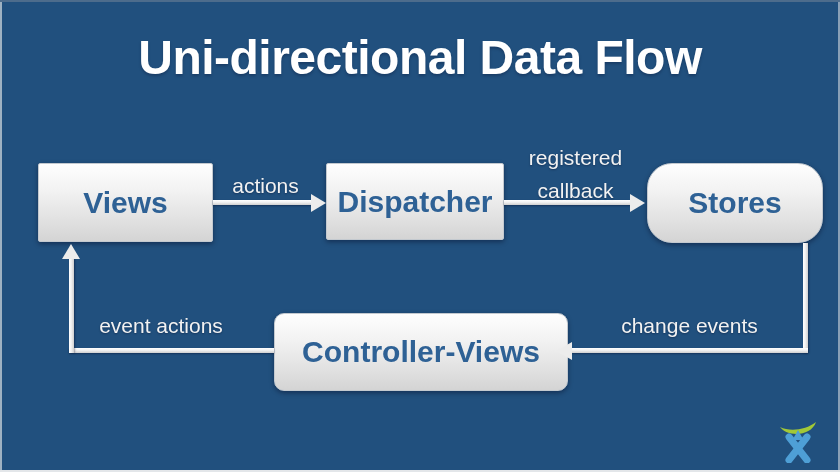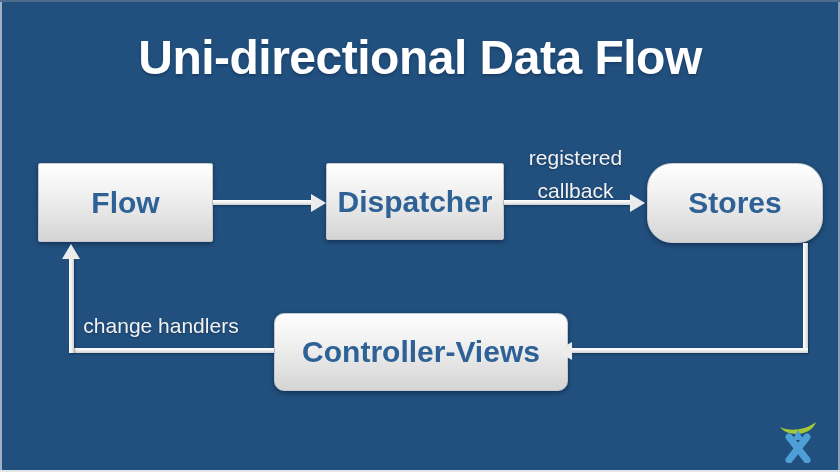--- a/index.html
+++ b/index.html
@@ -102,47 +102,49 @@
   }
 </style>
 </head>
 <body>
 
 <div class="slide">
 
   <h1 class="title">Uni-directional Data Flow</h1>
 
   <div class="node" id="node-views">
-    <span>Flow</span>
+    <span>Views</span>
   </div>
   <div class="node" id="node-dispatcher">
     <span>Dispatcher</span>
   </div>
   <div class="node" id="node-stores">
     <span>Stores</span>
   </div>
   <div class="node" id="node-controller-views">
     <span>Controller-Views</span>
   </div>
 
   <div class="shaft-h" style="left:213px; top:200px; width:100px;"></div>
   <div class="head head-right" style="left:311px; top:194px;"></div>
+  <div class="edge-label" id="label-actions">actions</div>
 
   <div class="shaft-h" style="left:504px; top:200px; width:127px;"></div>
   <div class="head head-right" style="left:630px; top:194px;"></div>
   <div class="edge-label" id="label-registered-callback">registered callback</div>
 
   <div class="shaft-v" style="left:803px; top:243px; height:110px;"></div>
   <div class="shaft-h" style="left:572px; top:348px; width:236px;"></div>
   <div class="head head-left" style="left:556px; top:342px;"></div>
+  <div class="edge-label" id="label-change-events">change events</div>
 
   <div class="shaft-h" style="left:69px; top:348px; width:205px;"></div>
   <div class="shaft-v" style="left:69px; top:258px; height:95px;"></div>
   <div class="head head-up" style="left:62px; top:244px;"></div>
-  <div class="edge-label" id="label-event-handlers">change handlers</div>
+  <div class="edge-label" id="label-event-handlers">event actions</div>
 
   <svg class="logo" viewBox="0 0 40 47">
     <path d="M2,11 C12,16 28,14 38,6 C33,21 9,21 2,11 Z" fill="#a2c837"></path>
     <g stroke="#4e9fd6" stroke-width="7" stroke-linecap="round">
       <line x1="11" y1="21" x2="29" y2="44"></line>
       <line x1="29" y1="21" x2="11" y2="44"></line>
     </g>
     <path d="M20,14 L14.5,24 L25.5,24 Z" fill="#4e9fd6"></path>
   </svg>
 

